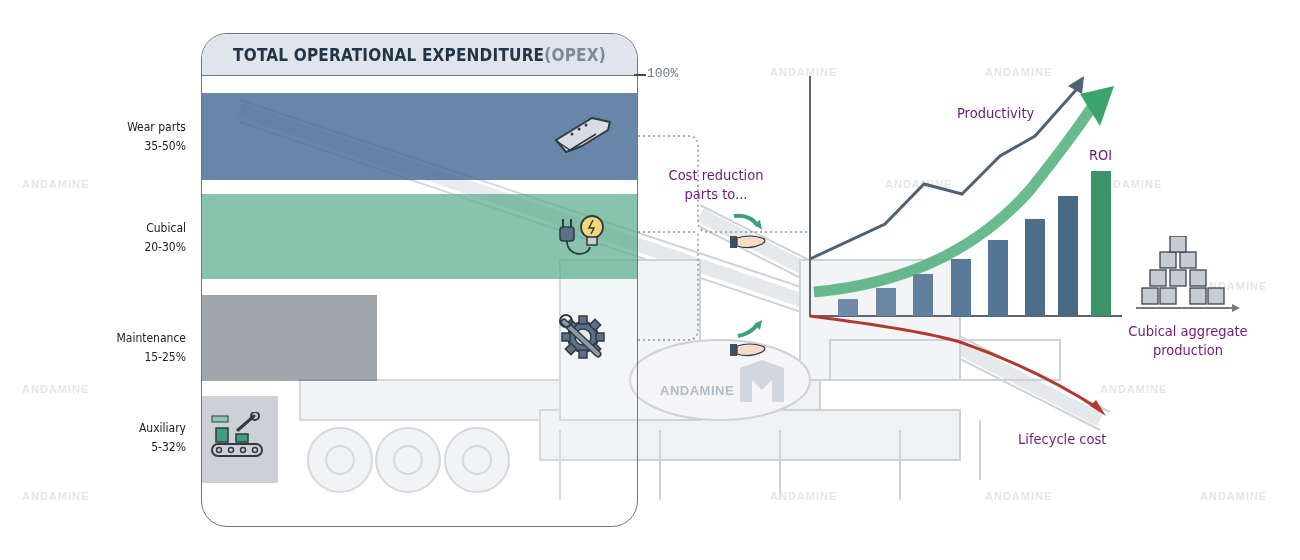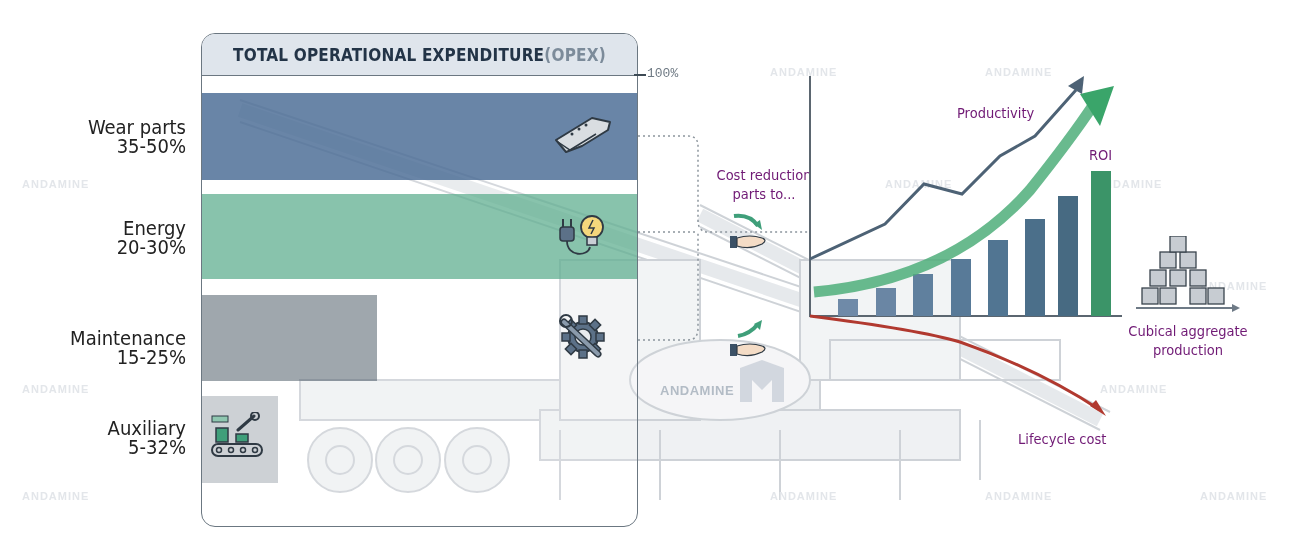--- a/index.html
+++ b/index.html
@@ -5,40 +5,40 @@
     * { box-sizing: border-box; margin: 0; padding: 0; }
     html, body { width: 1300px; height: 560px; background: #ffffff; overflow: hidden; }
     body { position: relative; font-family: "Liberation Sans", "DejaVu Sans", sans-serif; color: #1f2a33; }
 
     .bg-machine { position: absolute; left: 0; top: 0; width: 1300px; height: 560px; }
 
     .watermark { position: absolute; font-size: 11px; font-weight: bold; color: #e3e6ea; letter-spacing: 1px; }
 
     .panel {
       position: absolute; left: 201px; top: 33px; width: 437px; height: 494px;
-      border: 1.5px solid #6b7781; border-radius: 14px; overflow: hidden;
+      border: 1.5px solid #6b7781; border-radius: 26px; overflow: hidden;
       background: rgba(255,255,255,0.15);
     }
     .panel-header {
       position: absolute; left: 0; top: 0; width: 100%; height: 42px;
       background: #dfe5ec; border-bottom: 1.5px solid #6b7781;
       display: flex; align-items: center; justify-content: center;
       font-weight: bold; font-size: 17px; color: #233447; letter-spacing: 0.2px;
       font-family: "DejaVu Sans Condensed", "Liberation Sans", sans-serif;
     }
     .panel-header .accent { color: #7c8b9a; margin-left: 0; }
 
     .bar { position: absolute; left: 0; }
     .bar.wear { top: 59px; width: 437px; height: 87px; background: rgba(72,106,148,0.82); }
     .bar.energy { top: 160px; width: 437px; height: 85px; background: rgba(90,172,140,0.72); }
     .bar.maint { top: 261px; width: 175px; height: 86px; background: rgba(80,95,105,0.55); }
     .bar.aux { top: 362px; width: 76px; height: 87px; background: rgba(130,140,150,0.40); }
 
     .seg-label {
-      position: absolute; right: 1114px; text-align: right; font-size: 20px; line-height: 19px; color: #222;
+      position: absolute; right: 1114px; text-align: right; font-size: 12px; line-height: 19px; color: #222;
       font-family: "DejaVu Sans Condensed", "Liberation Sans", sans-serif;
     }
 
     .tick-100 { position: absolute; left: 634px; top: 74px; width: 12px; height: 1.5px; background: #3d4a55; }
     .lbl-100 { position: absolute; left: 647px; top: 66px; font-size: 13px; color: #6f7a84; font-family: Liberation Mono, monospace; }
 
     .icon { position: absolute; }
 
     .text-label { position: absolute; font-size: 14.5px; color: #701a75; font-family: "DejaVu Sans Condensed", "Liberation Sans", sans-serif; line-height: 19px; }
     .center { text-align: center; }
@@ -85,21 +85,21 @@
 <div class="watermark" style="left:1200px;top:490px">ANDAMINE</div>
 <div class="watermark" style="left:985px;top:490px">ANDAMINE</div>
 <div class="watermark" style="left:770px;top:490px">ANDAMINE</div>
 <div class="watermark" style="left:22px;top:490px">ANDAMINE</div>
 
 <div class="seg-label" style="top:118px">
   <div>Wear parts</div>
   <div>35-50%</div>
 </div>
 <div class="seg-label" style="top:219px">
-  <div>Energy</div>
+  <div>Cubical</div>
   <div>20-30%</div>
 </div>
 <div class="seg-label" style="top:329px">
   <div>Maintenance</div>
   <div>15-25%</div>
 </div>
 <div class="seg-label" style="top:419px">
   <div>Auxiliary</div>
   <div>5-32%</div>
 </div>
@@ -169,21 +169,21 @@
 </svg>
 
 <svg class="icon" style="left:638px;top:130px" width="170" height="230" viewBox="0 0 170 230">
   <g fill="none" stroke="#8c959d" stroke-width="1.5" stroke-dasharray="2 3">
     <path d="M0 6 L50 6 Q60 6 60 16 L60 90 Q60 102 70 102 L170 102"></path>
     <path d="M0 102 L60 102"></path>
     <path d="M0 210 L50 210 Q60 210 60 198 L60 102"></path>
   </g>
 </svg>
 
-<div class="text-label center" style="left:704px;top:166px;width:120px">
+<div class="text-label center" style="left:656px;top:166px;width:120px">
   <div>Cost reduction</div>
   <div>parts to...</div>
 </div>
 
 <svg class="icon" style="left:728px;top:212px" width="42" height="40" viewBox="0 0 42 40">
   <path d="M6 4 Q22 2 30 14" fill="none" stroke="#3f9f7a" stroke-width="4"></path>
   <path d="M26 12 L34 18 L32 8 Z" fill="#3f9f7a"></path>
   <rect x="2" y="24" width="7" height="12" fill="#3b5166"></rect>
   <path d="M9 26 Q22 22 34 26 Q40 28 34 32 Q22 38 9 34 Z" fill="#f4dcc6" stroke="#2f3a44" stroke-width="1.2"></path>
 </svg>

